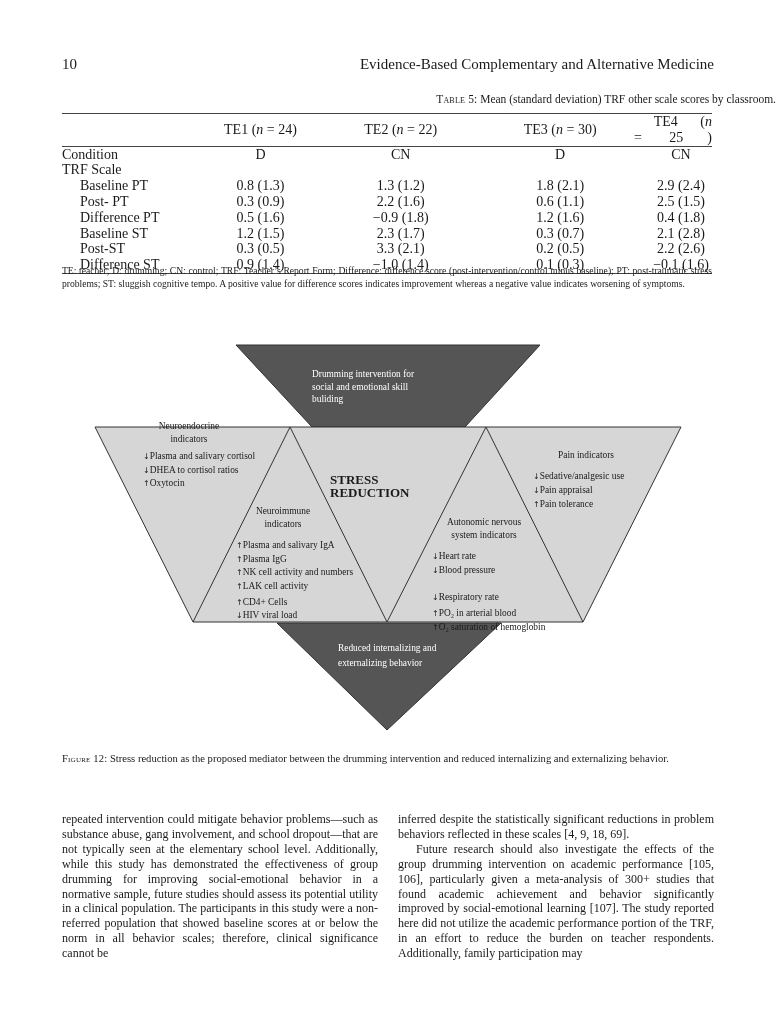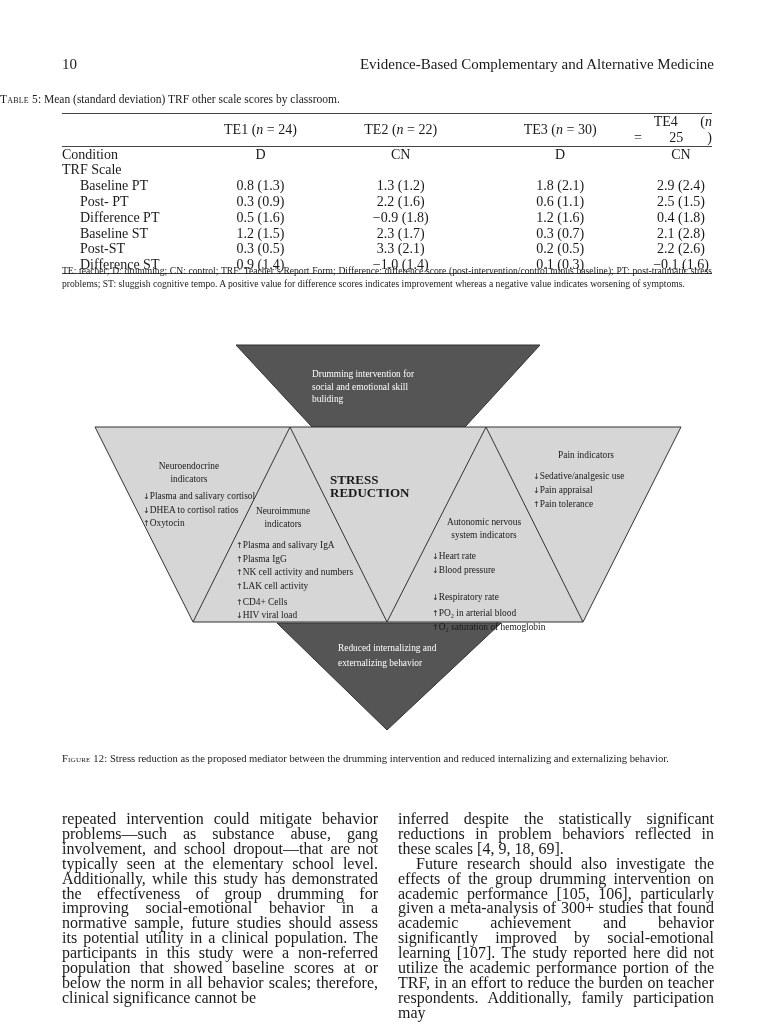--- a/index.html
+++ b/index.html
@@ -2,41 +2,41 @@
 <html><head>
 <meta charset="utf-8">
 <style>
   html, body { margin: 0; padding: 0; background: #ffffff; }
   body { width: 776px; height: 1024px; position: relative; overflow: hidden;
          font-family: "Liberation Serif", "DejaVu Serif", serif; color: #1a1a1a; }
   .abs { position: absolute; }
   .running-head { top: 56px; left: 62px; right: 62px; font-size: 15px; height: 18px; }
   .page-num { position: absolute; left: 0; top: 0; }
   .journal { position: absolute; right: 0; top: 0; }
-  .table-caption { top: 93px; left: 0; width: 776px; text-align: left; font-size: 11.5px; }
+  .table-caption { top: 93px; left: 0; width: 776px; text-align: right; font-size: 11.5px; }
   .sc { font-variant: small-caps; letter-spacing: 0.2px; }
   table.data { position: absolute; top: 113px; left: 62px; width: 650px; border-collapse: collapse; font-size: 14px; }
   table.data th, table.data td { padding: 0; height: 15.8px; line-height: 15.8px; font-weight: normal; }
   table.data thead tr th { border-top: 1px solid #444; border-bottom: 1px solid #444; height: 18px; }
   table.data tbody tr:last-child td { border-bottom: 1px solid #444; }
   table.data .c0 { text-align: left; width: 130px; }
   table.data .c1 { text-align: center; width: 110px; }
   table.data .c2 { text-align: center; width: 180px; }
   table.data .c3 { text-align: center; width: 150px; }
   table.data .c4 { text-align: right; width: 80px; }
   table.data .indent { padding-left: 18px; }
   table.data .c4 span { display: inline-block; min-width: 62px; text-align: center; }
   .table-note { top: 264px; left: 62px; width: 650px; font-size: 9.6px; line-height: 13.3px; text-align: justify; }
   svg.diagram { position: absolute; left: 0; top: 0; }
   .dtext { position: absolute; font-size: 9.4px; line-height: 12.6px; color: #1a1a1a; }
   .dtext.light { color: #ffffff; }
   .dtext.center { }
   .dtext .head { text-align: center; display: block; }
   .figure-caption { top: 752px; left: 62px; width: 650px; font-size: 10.6px; line-height: 14px; text-align: justify; }
-  .col { top: 812px; width: 316px; font-size: 16px; line-height: 14.9px; text-align: justify; }
+  .col { top: 812px; width: 316px; font-size: 12px; line-height: 14.9px; text-align: justify; }
   .col p { margin: 0; }
   .col p.ind { text-indent: 18px; }
   .col-left { left: 62px; }
   .col-right { left: 398px; }
   .arrow { font-family: "DejaVu Sans", sans-serif; font-size: 8px; }
 </style>
 </head>
 <body>
 
 <div class="abs running-head">
@@ -131,21 +131,21 @@
 
   <polygon points="277,623 501,623 387,730" fill="#555555" stroke="#333333" stroke-width="1"></polygon>
 </svg>
 
 <div class="dtext light center" style="left:312px; top:368px; width:152px;">
   <div>Drumming intervention for</div>
   <div>social and emotional skill</div>
   <div>buliding</div>
 </div>
 
-<div class="dtext" style="left:143px; top:460px; width:140px;">
+<div class="dtext" style="left:143px; top:420px; width:140px;">
   <span class="head" style="width:92px;"><span>Neuroendocrine</span><br><span>indicators</span></span>
   <div style="margin-top:5px;">
     <div><span class="arrow">↓</span><span>Plasma and salivary cortisol</span></div>
     <div><span class="arrow">↓</span><span>DHEA to cortisol ratios</span></div>
     <div><span class="arrow">↑</span><span>Oxytocin</span></div>
   </div>
 </div>
 
 <div class="dtext center" style="left:330px; top:474px; width:116px; font-weight:bold; font-size:13px;">STRESS REDUCTION</div>
 

